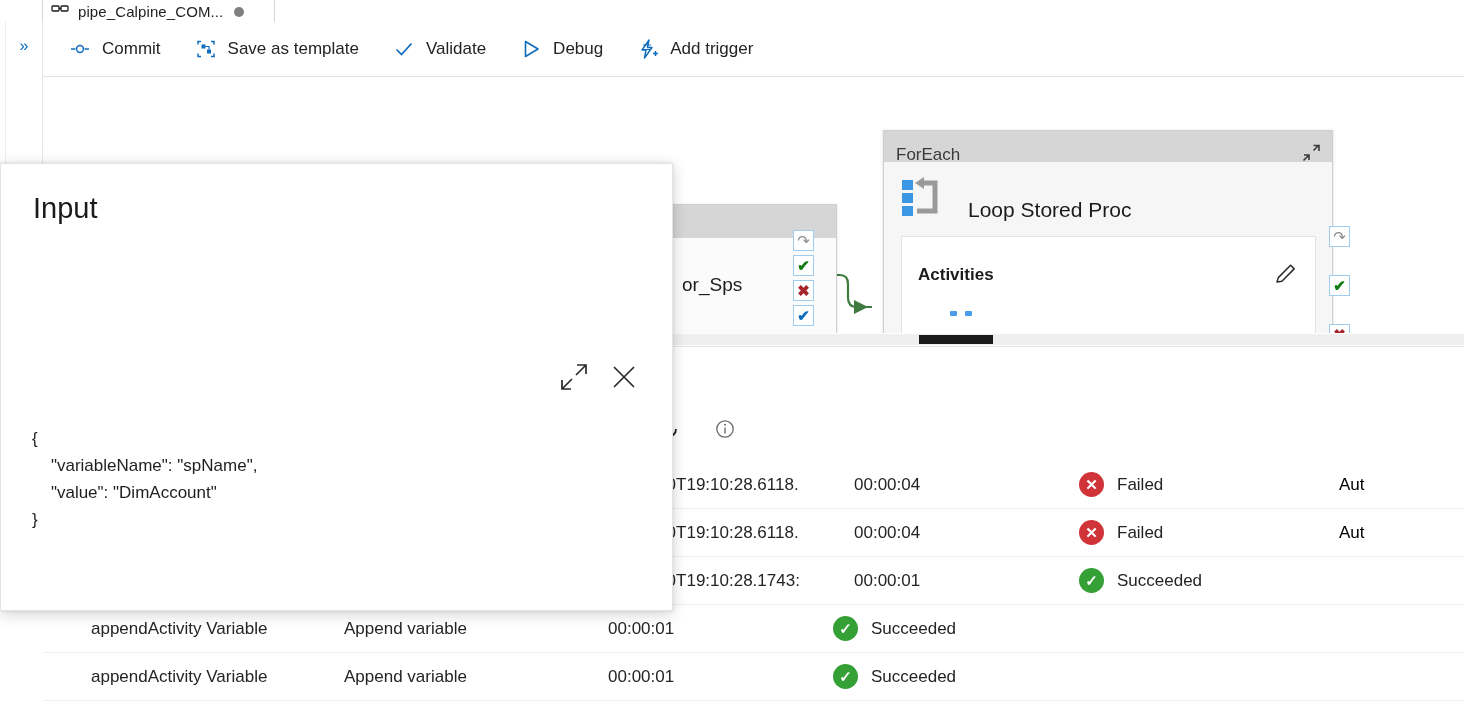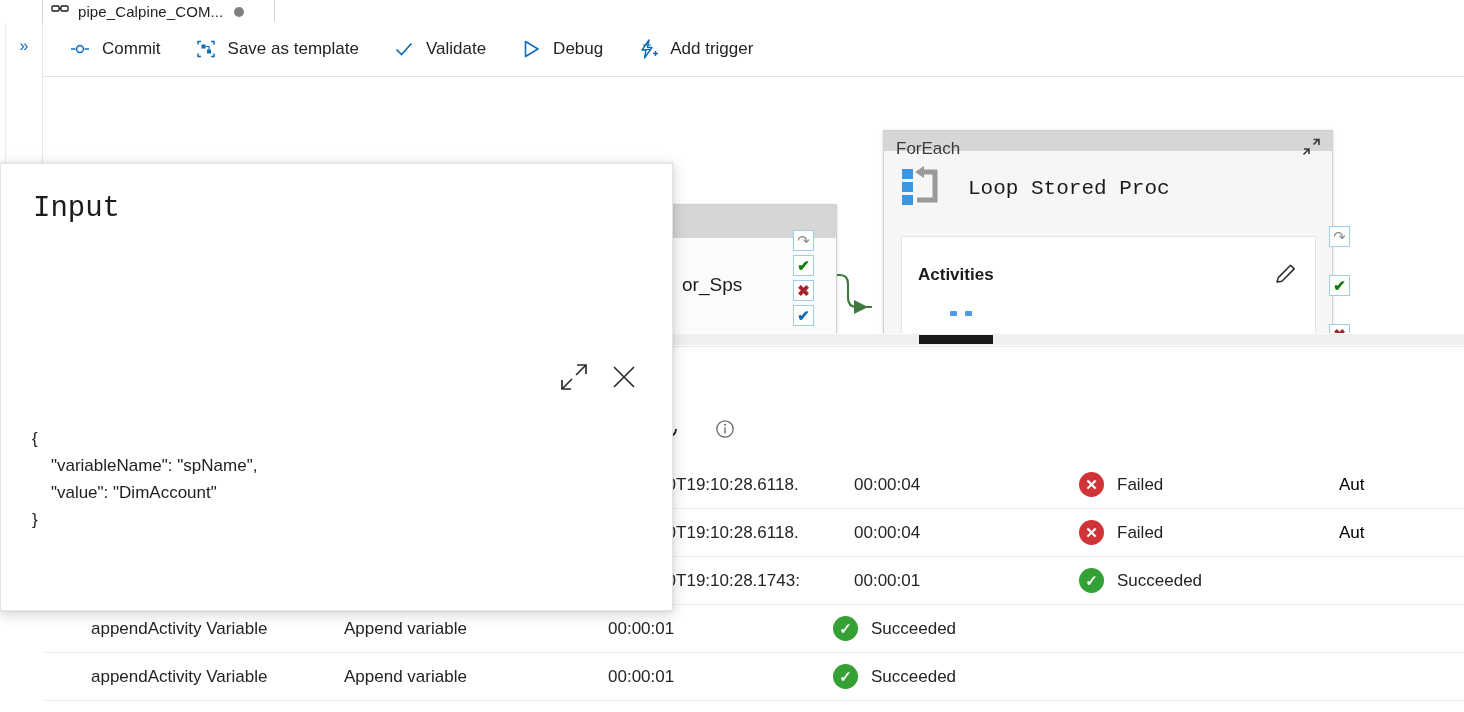--- a/index.html
+++ b/index.html
@@ -86,25 +86,25 @@
   .h-fail  { color: #a4262c; font-weight: bold; }
   .h-done  { color: #0f6cbd; font-weight: bold; }
 
   
   .foreach {
     position: absolute; left: 839px; top: 52px; width: 450px; height: 215px;
     background: #f6f6f6; border: 1px solid #cfcfcf;
     box-shadow: 0 1px 4px rgba(0,0,0,.13);
   }
   .foreach .fe-head {
-    height: 20px; background: #d6d6d6; display: flex; align-items: center;
+    height: 31px; background: #d6d6d6; display: flex; align-items: center;
     padding: 16px 10px 0 12px; justify-content: space-between;
   }
   .foreach .fe-title { font-size: 17px; color: #3a3a3a; }
-  .foreach .fe-body { padding: 14px 0 0 16px; display: flex; align-items: center; gap: 22px; font-family: Liberation Mono, monospace; }
+  .foreach .fe-body { padding: 14px 0 0 16px; display: flex; align-items: flex-end; gap: 22px; }
   .foreach .fe-actname { font-size: 21px; color: #1b1b1b; }
   .foreach .fe-inner {
     position: absolute; left: 17px; top: 105px; width: 415px; height: 110px;
     background: #ffffff; border: 1px solid #e3e3e3; border-bottom: none;
   }
   .fe-inner .act-label {
     font-size: 17px; font-weight: bold; color: #1b1b1b;
     position: absolute; left: 16px; top: 28px;
   }
   .fe-inner .pencil { position: absolute; right: 16px; top: 24px; }
@@ -156,21 +156,21 @@
 
   
   .flyout {
     position: absolute; left: 0px; top: 163px; width: 673px; height: 448px;
     background: #ffffff; border: 1px solid #e4e4e4;
     box-shadow: 0 3px 14px rgba(0,0,0,.18), 0 0 3px rgba(0,0,0,.10);
     z-index: 50;
   }
   .fly-title {
     position: absolute; left: 32px; top: 28px;
-    font-size: 29px; color: #1b1b1b; font-weight: normal; font-family: Liberation Mono, monospace;
+    font-size: 29px; color: #1b1b1b; font-weight: normal;
   }
   .fly-expand { position: absolute; left: 556px; top: 196px; width: 34px; height: 34px;
                 display:flex; align-items:center; justify-content:center; }
   .fly-close  { position: absolute; left: 606px; top: 196px; width: 34px; height: 34px;
                 display:flex; align-items:center; justify-content:center; }
   .fly-json {
     position: absolute; left: 31px; top: 244px;
     font-size: 17px; color: #1f1f1f; line-height: 27px;
     white-space: pre; font-family: "Liberation Sans", sans-serif;
   }

